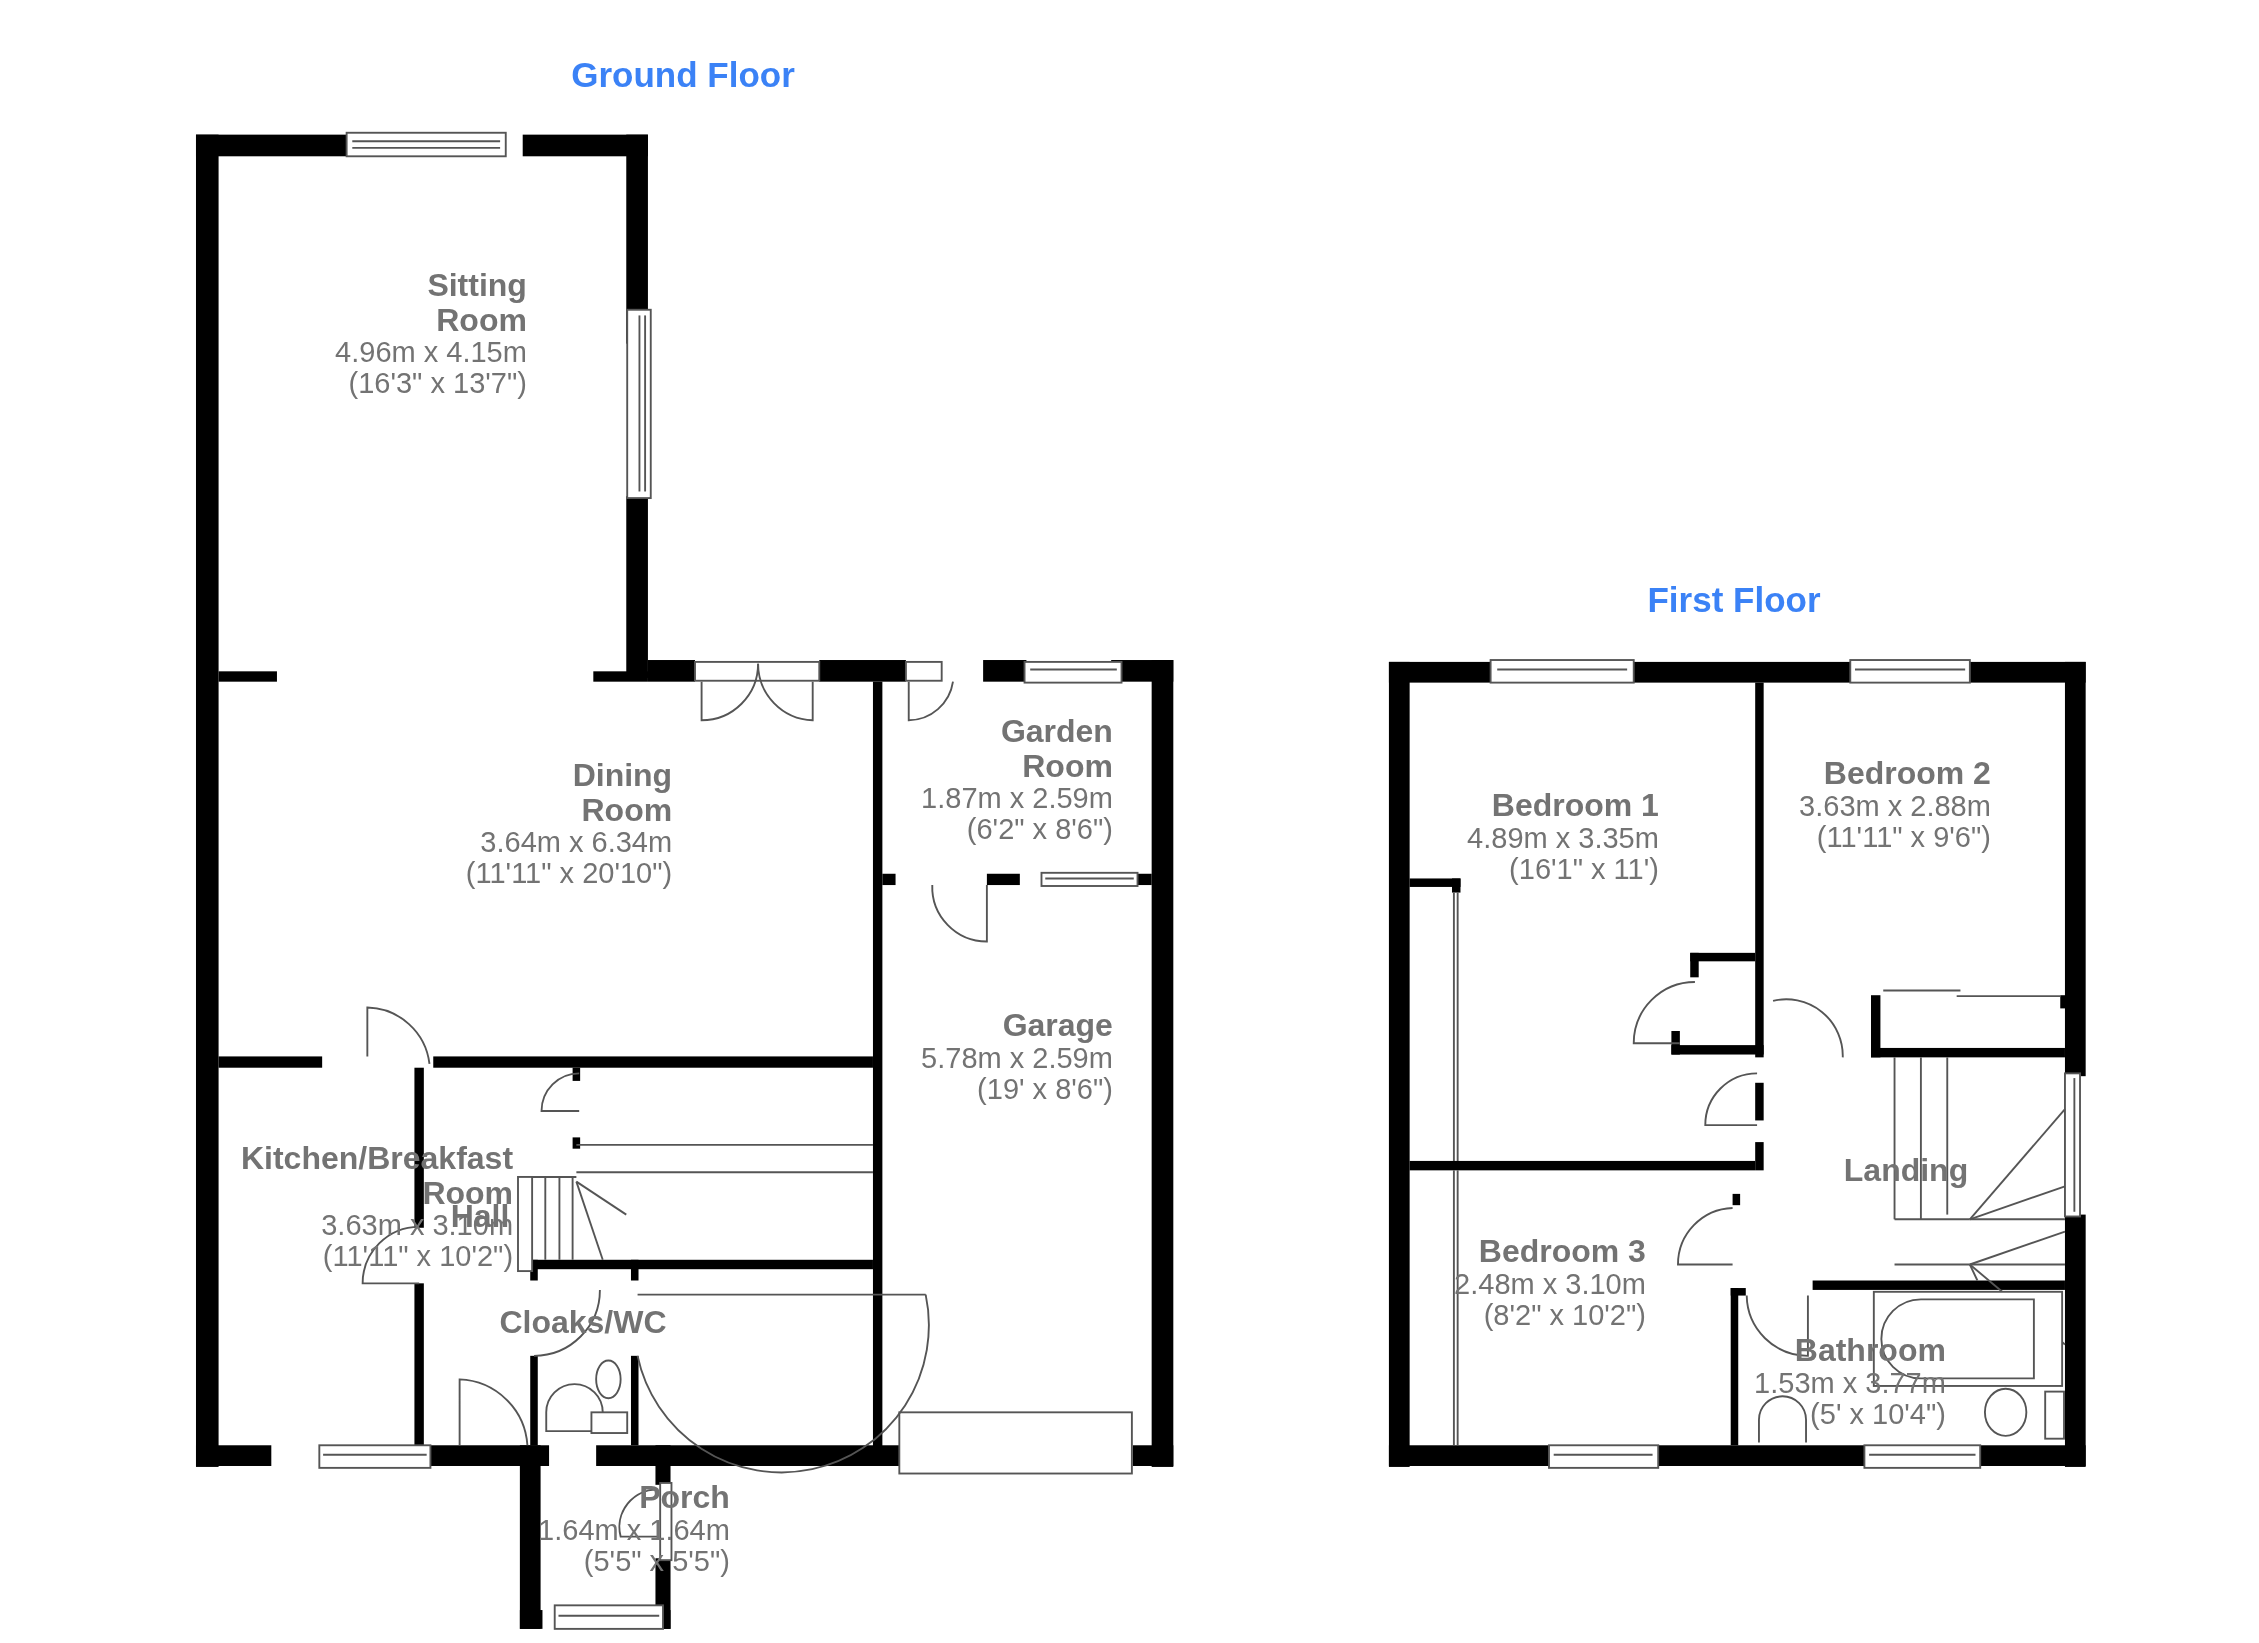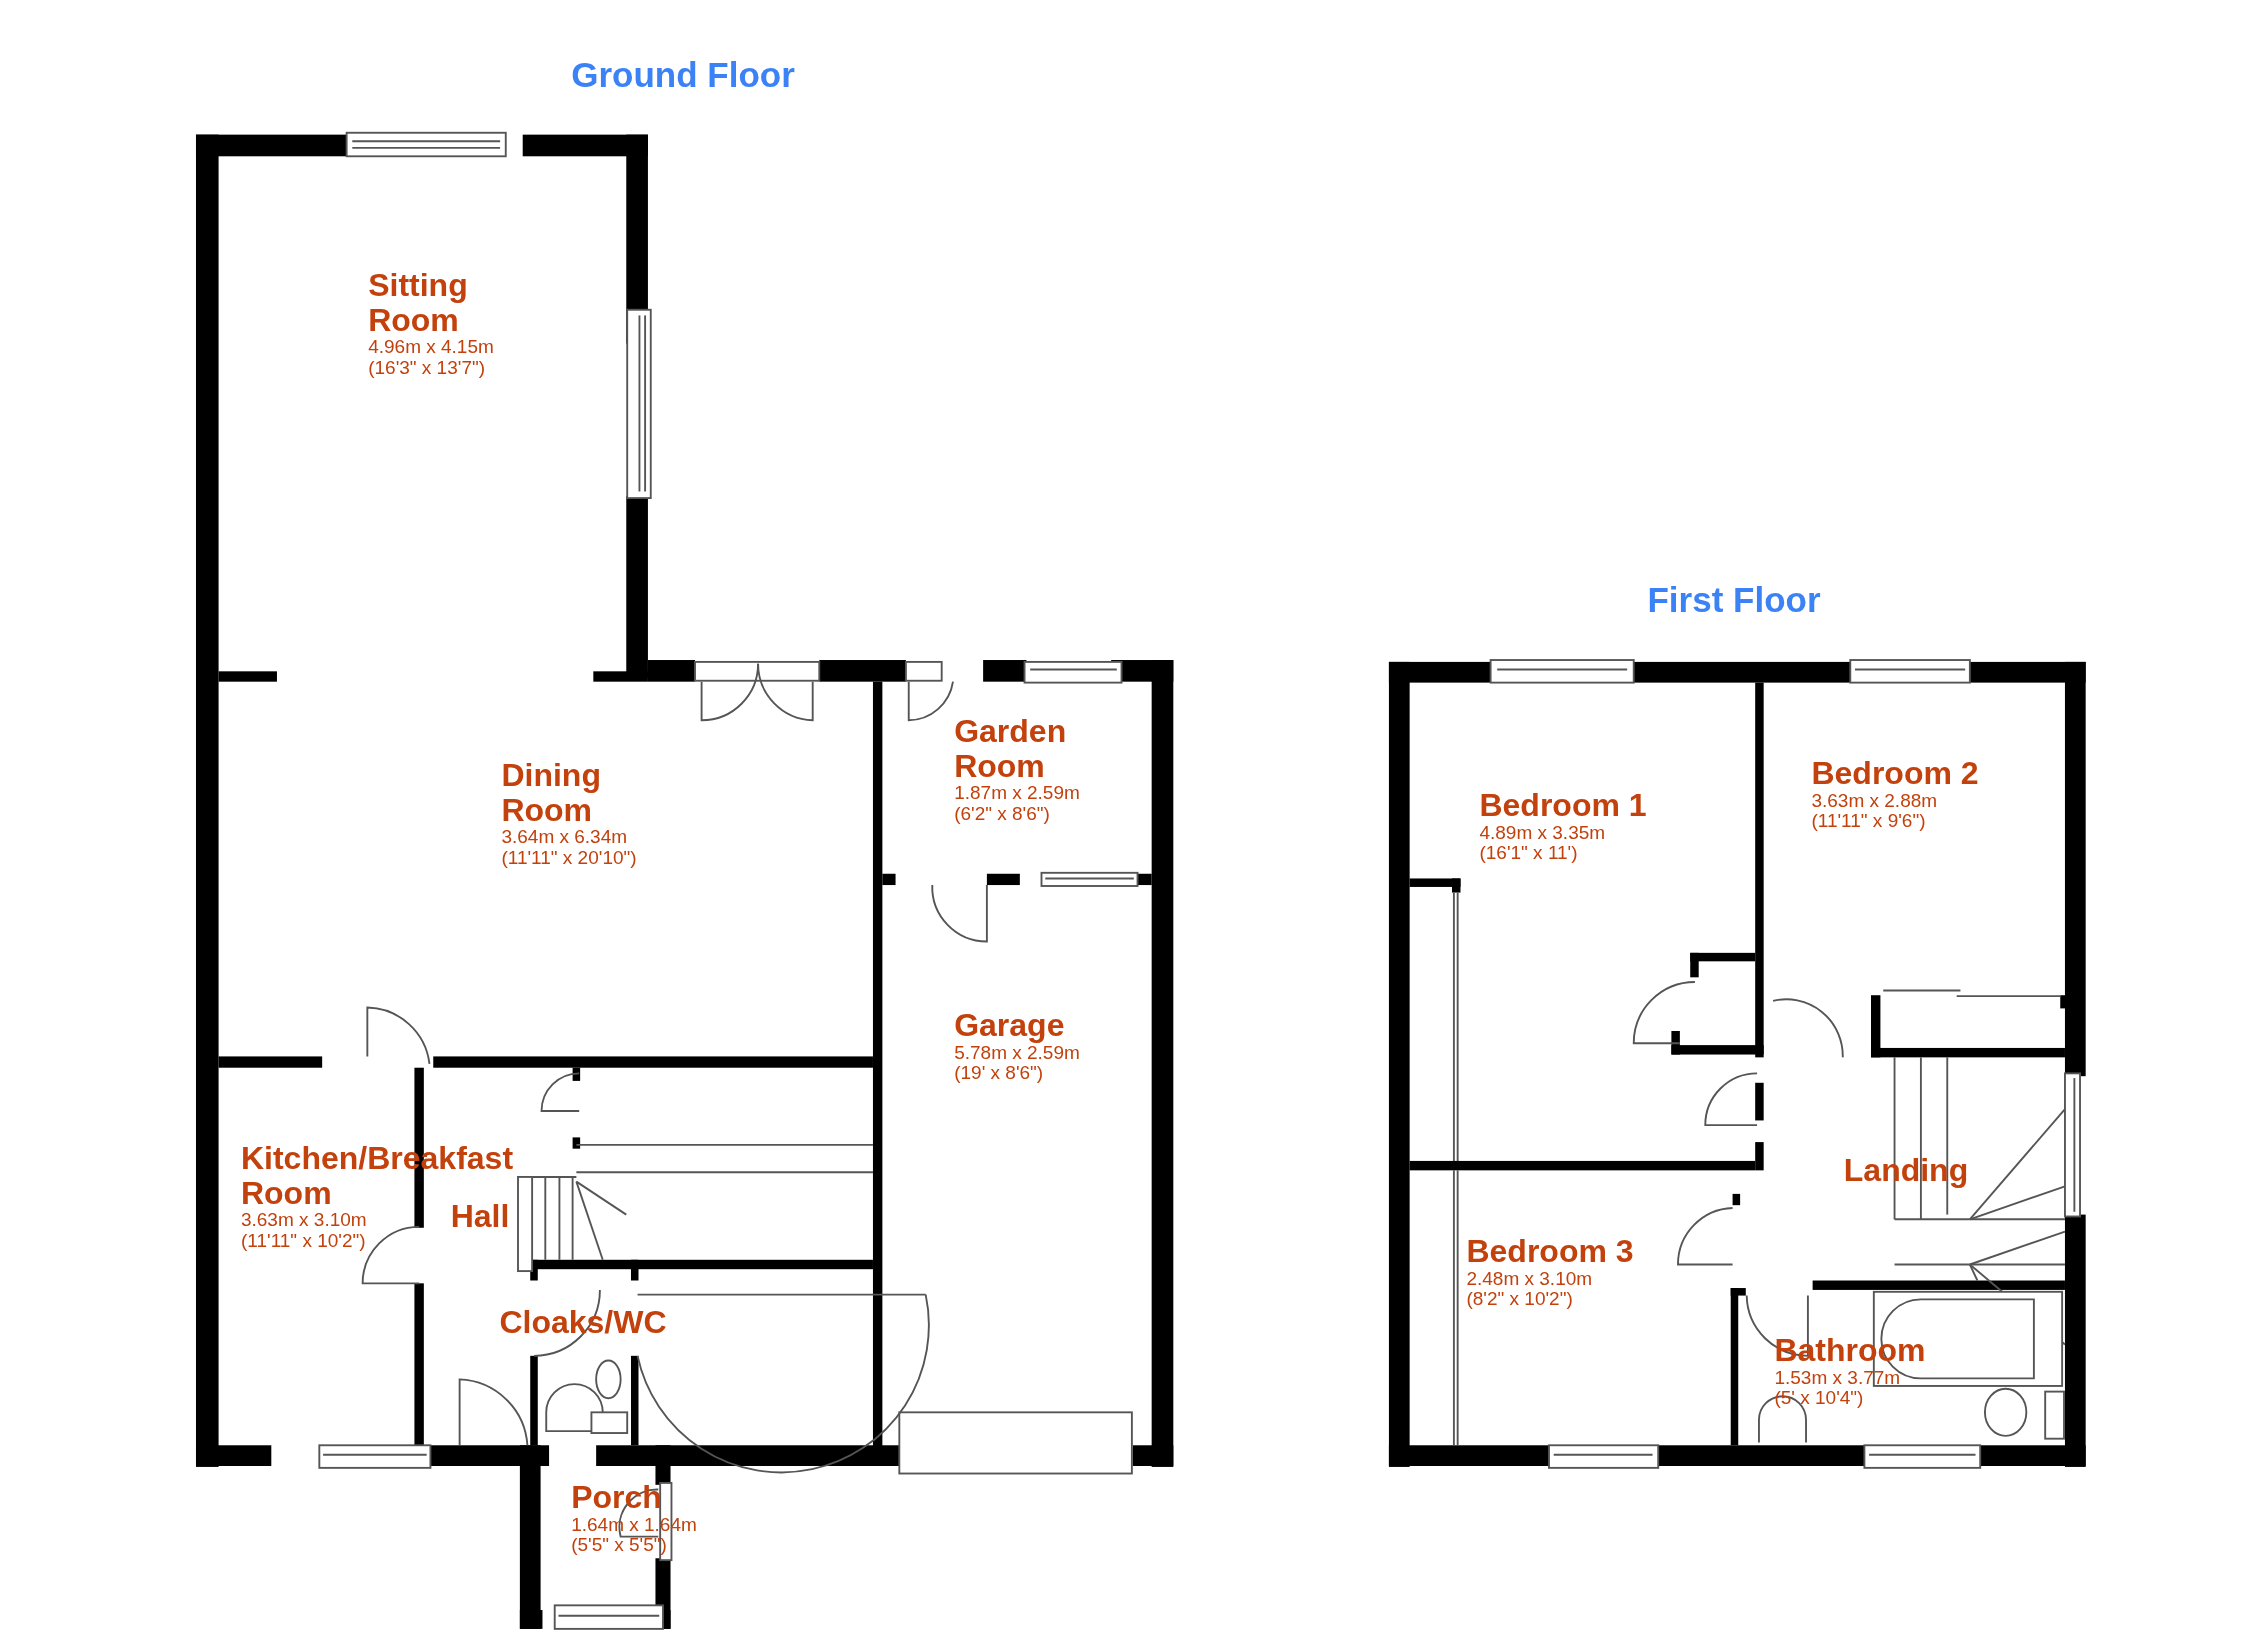--- a/index.html
+++ b/index.html
@@ -2,24 +2,24 @@
 <html style="font-size:15px"><head>
 <meta charset="utf-8">
 <style>
   html,body{margin:0;padding:0;background:#ffffff;}
   body{width:2260px;height:1643px;position:relative;overflow:hidden;font-family:"Liberation Sans",sans-serif;}
   svg{position:absolute;left:0;top:0;}
   .wall{fill:#000000;}
   .win{fill:#ffffff;stroke:#555555;stroke-width:2;}
   .thin{fill:none;stroke:#555555;stroke-width:2;}
   .thinw{fill:#ffffff;stroke:#555555;stroke-width:2;}
-  .label{position:absolute;text-align:left;color:#c2410c;transform:translateX(-50%);white-space:nowrap;line-height:1.08;}
+  .label{position:absolute;text-align:right;color:#737373;transform:translateX(-50%);white-space:nowrap;line-height:1.08;}
   .title{position:absolute;font-weight:bold;font-size:35px;transform:translateX(-50%);white-space:nowrap;color:#3b82f6;}
   .rname{font-weight:bold;font-size:32px;display:block;}
-  .rdim{font-size:19px;display:block;}
+  .rdim{font-size:29px;display:block;}
 </style>
 </head>
 <body>
 
 <div>
 <svg width="2260" height="1643" viewBox="0 0 2400 1745">
 
   <g>
 
     <rect class="wall" x="208" y="143" width="24" height="1415"></rect>

